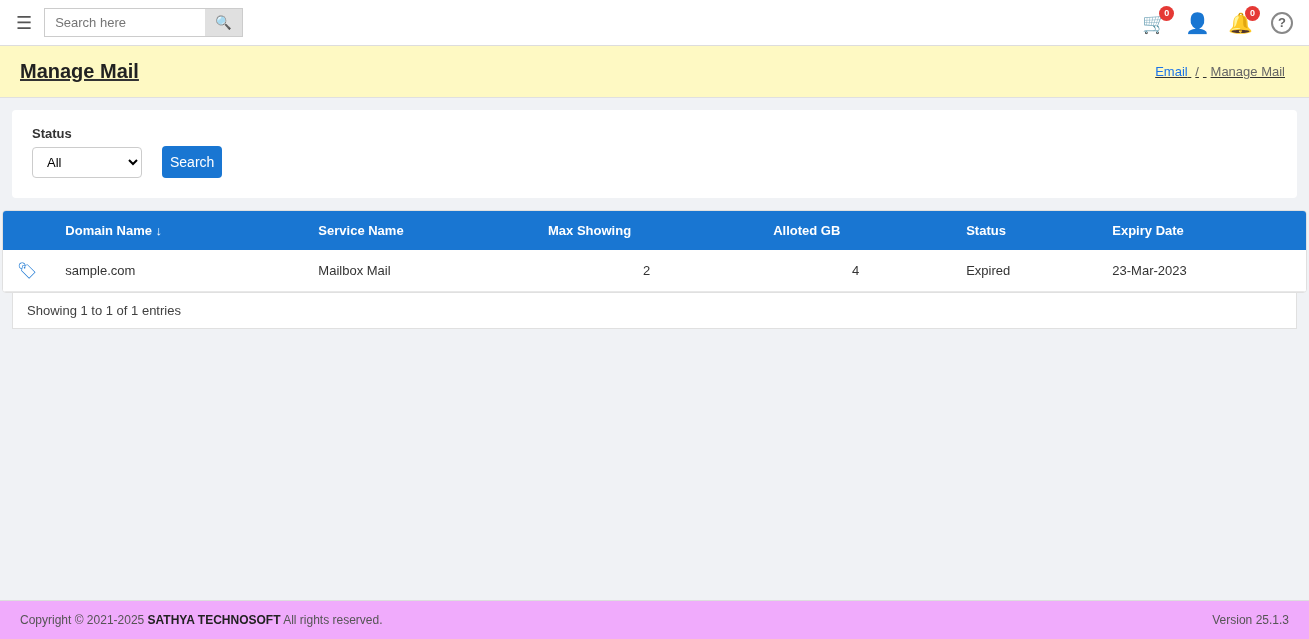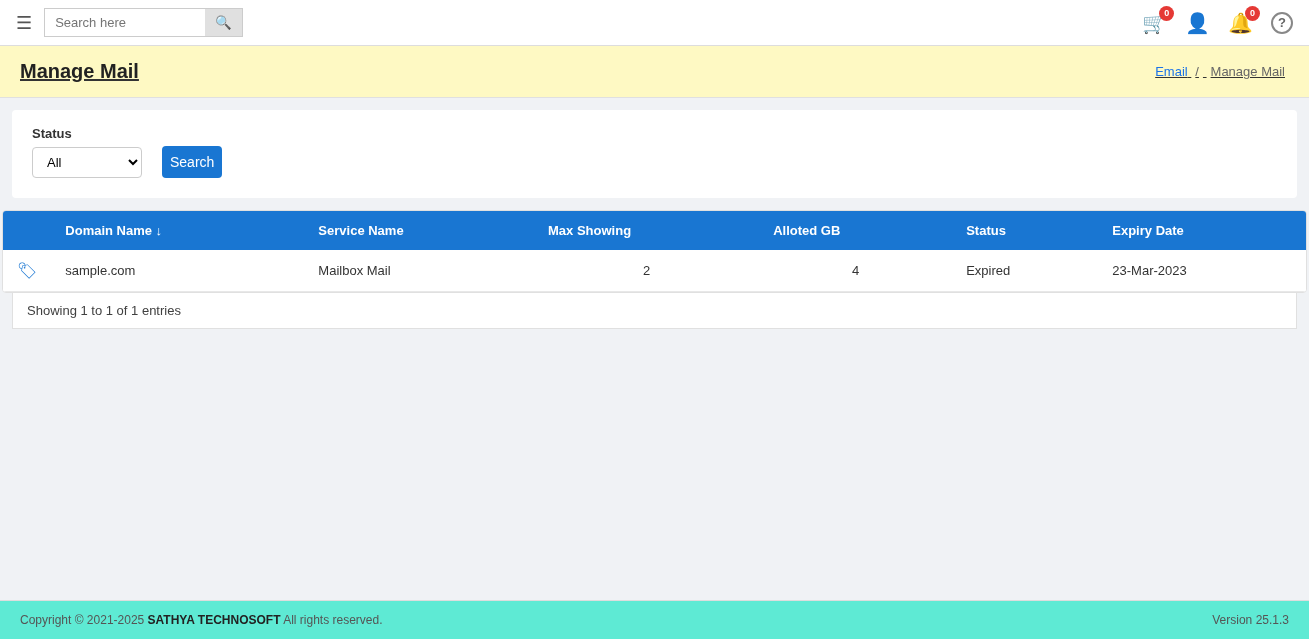--- a/index.html
+++ b/index.html
@@ -192,21 +192,21 @@
       color: #404040;
       background: #fff;
       margin: 0 12px;
       border: 1px solid #e0e0e0;
       border-top: none;
     }
 
     
     .footer {
       margin-top: auto;
-      background: #5eead4;
+      background: #f0abfc;
       border-top: 1px solid #ddd;
       padding: 12px 20px;
       display: flex;
       justify-content: space-between;
       font-size: 12px;
       color: #555;
     }
     .footer .brand {
       font-weight: bold;
       color: #222;

